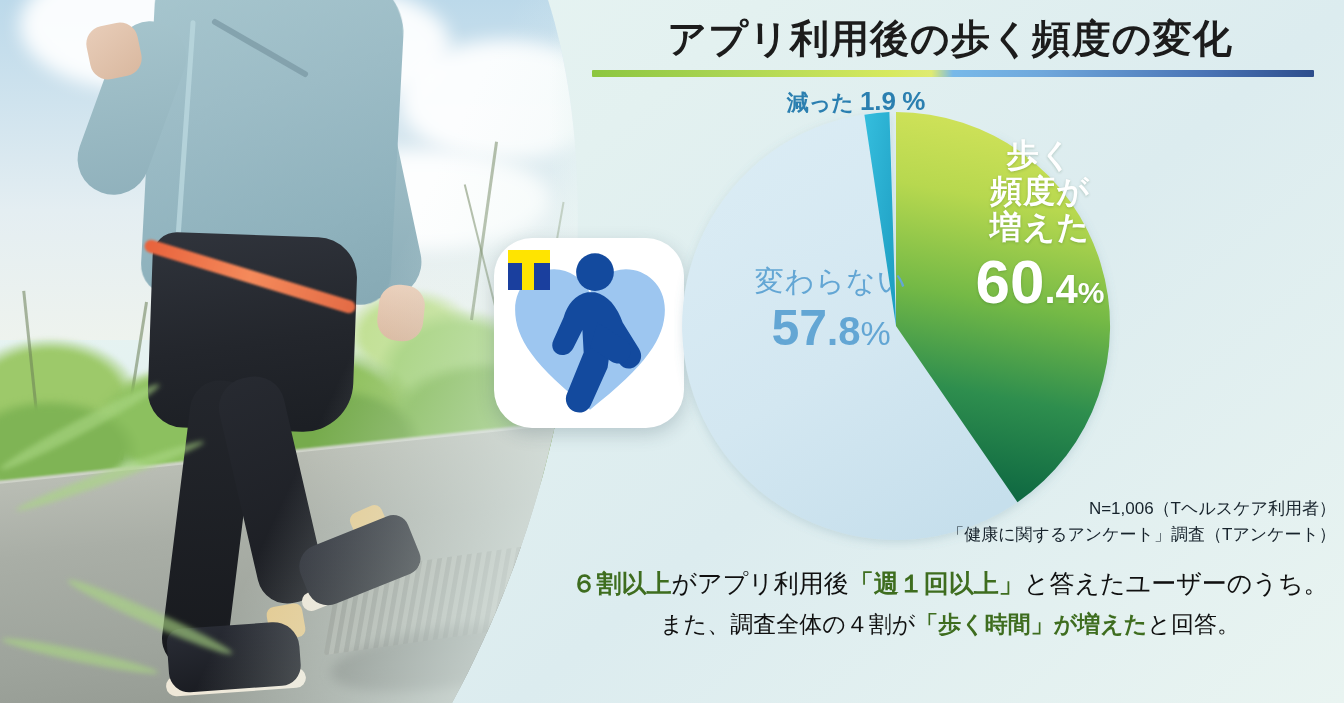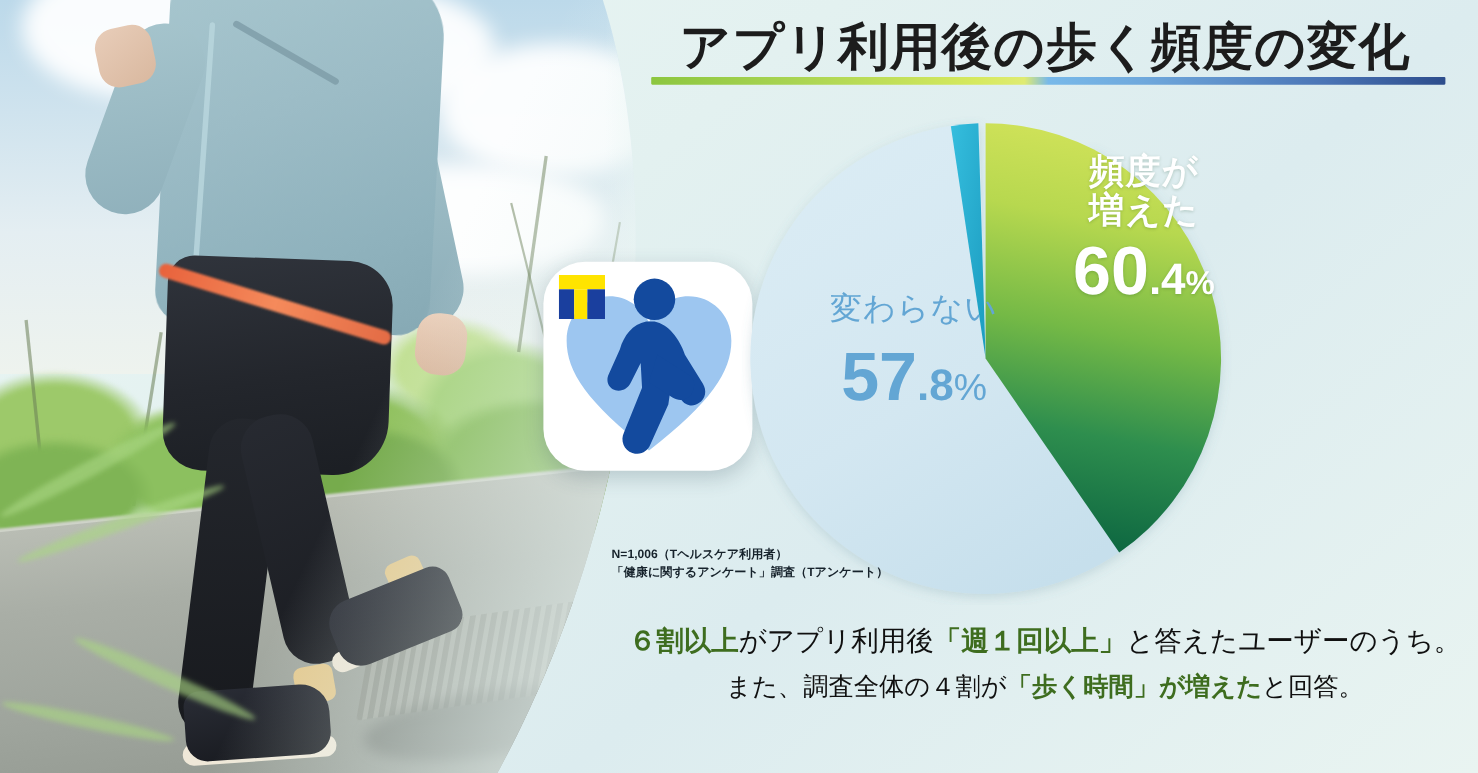--- a/index.html
+++ b/index.html
@@ -103,48 +103,48 @@
   
   .appicon{ position:absolute; left:494px; top:238px; width:190px; height:190px;
     background:#ffffff; border-radius:38px; box-shadow:0 6px 18px rgba(40,70,80,.22); overflow:hidden; }
   .tlogo{ position:absolute; left:14px; top:12px; width:42px; height:40px; }
   .heart-svg{ position:absolute; left:18px; top:28px; width:156px; height:150px; }
   .walker-svg{ position:absolute; left:38px; top:14px; width:126px; height:166px; }
 
   
   .panel{ position:absolute; left:556px; top:0; width:788px; height:703px; }
   .title{ position:absolute; left:0; top:12px; width:788px; text-align:center;
-    font-size:46px; font-weight:700; color:#1c1c1c; letter-spacing:1px; }
+    font-size:39px; font-weight:700; color:#1c1c1c; letter-spacing:1px; }
   .rule{ position:absolute; left:36px; top:70px; width:722px; height:7px; border-radius:1px;
     background:linear-gradient(90deg,#8cc63f 0%,#a9d452 18%,#d6e95e 41%,#dfeb72 47%,#78b9e9 50%,#6fa8dc 62%,#4a74b5 85%,#2d4d8c 100%); }
 
   
   .pie-area{ position:absolute; left:0; top:86px; width:788px; height:420px; }
   .pie-svg{ position:absolute; left:118px; top:14px; width:460px; height:450px; }
 
   .lbl-decrease{ position:absolute; left:180px; top:0px; width:240px; text-align:center;
     font-size:22px; font-weight:700; color:#2b7fb0; }
   .lbl-decrease .num{ font-size:26px; }
 
   .lbl-same{ position:absolute; left:150px; top:180px; width:250px; text-align:center;
     color:#63a6d4; line-height:1.04; }
   .lbl-same .t{ font-size:29px; font-weight:500; letter-spacing:1px; display:block; }
-  .lbl-same .big{ font-size:62px; font-weight:700; display:inline-block; margin-top:16px; }
+  .lbl-same .big{ font-size:50px; font-weight:700; display:inline-block; margin-top:6px; }
   .lbl-same .dec{ font-size:40px; font-weight:600; }
   .lbl-same .pct{ font-size:34px; font-weight:500; }
 
   .lbl-inc{ position:absolute; left:384px; top:52px; width:200px; text-align:center;
     color:#ffffff; line-height:1.12; text-shadow:0 1px 3px rgba(0,60,20,.22); }
   .lbl-inc .t{ font-size:32px; font-weight:700; display:block; letter-spacing:1px; }
   .lbl-inc .big{ font-size:62px; font-weight:700; display:inline-block; margin-top:2px; }
   .lbl-inc .dec{ font-size:40px; font-weight:700; }
   .lbl-inc .pct{ font-size:30px; font-weight:600; }
 
-  .note{ position:absolute; right:8px; top:496px; width:780px; text-align:left;
-    font-size:11px; font-weight:700; color:#16222b; line-height:1.55; }
+  .note{ position:absolute; right:8px; top:496px; width:780px; text-align:right;
+    font-size:17px; font-weight:400; color:#16222b; line-height:1.55; }
 
   .para{ position:absolute; left:0; top:562px; width:788px; text-align:center;
     font-size:24px; color:#101010; line-height:1.72; }
   .para .g{ color:#3e6d1f; font-weight:700; }
   .para .r2{ font-size:25px; }
   .para .r3{ font-size:23px; }
 </style>
 </head>
 <body>
 
@@ -251,27 +251,33 @@
 
         <g filter="url(#soft)">
           <path d="M 222 226 L 317.8 34.6 A 214 214 0 1 1 216.0 12.08 Z" fill="url(#gBlue)" transform="rotate(0 222 226)"></path>
         </g>
 
         <path d="M 222 226 L 190.4 14.7 A 214 214 0 0 1 215.4 12.1 Z" fill="url(#gTeal)"></path>
 
         <path d="M 222 226 L 222 12 A 214 214 0 0 1 343.5 402.2 Z" fill="url(#gGreen)"></path>
       </svg>
 
+      <div class="lbl-decrease">
+        <span>減った</span>
+        <span class="num">1.9</span>
+        <span class="num">%</span>
+      </div>
 
       <div class="lbl-same">
         <span class="t">変わらない</span>
         <span class="big">57</span><span class="dec">.8</span><span class="pct">%</span>
       </div>
 
       <div class="lbl-inc">
+        <span class="t">歩く</span>
         <span class="t">頻度が</span>
         <span class="t">増えた</span>
         <span class="big">60</span><span class="dec">.4</span><span class="pct">%</span>
       </div>
     </div>
 
     <div class="note">
       <div>N=1,006（Tヘルスケア利用者）</div>
       <div>「健康に関するアンケート」調査（Tアンケート）</div>
     </div>

